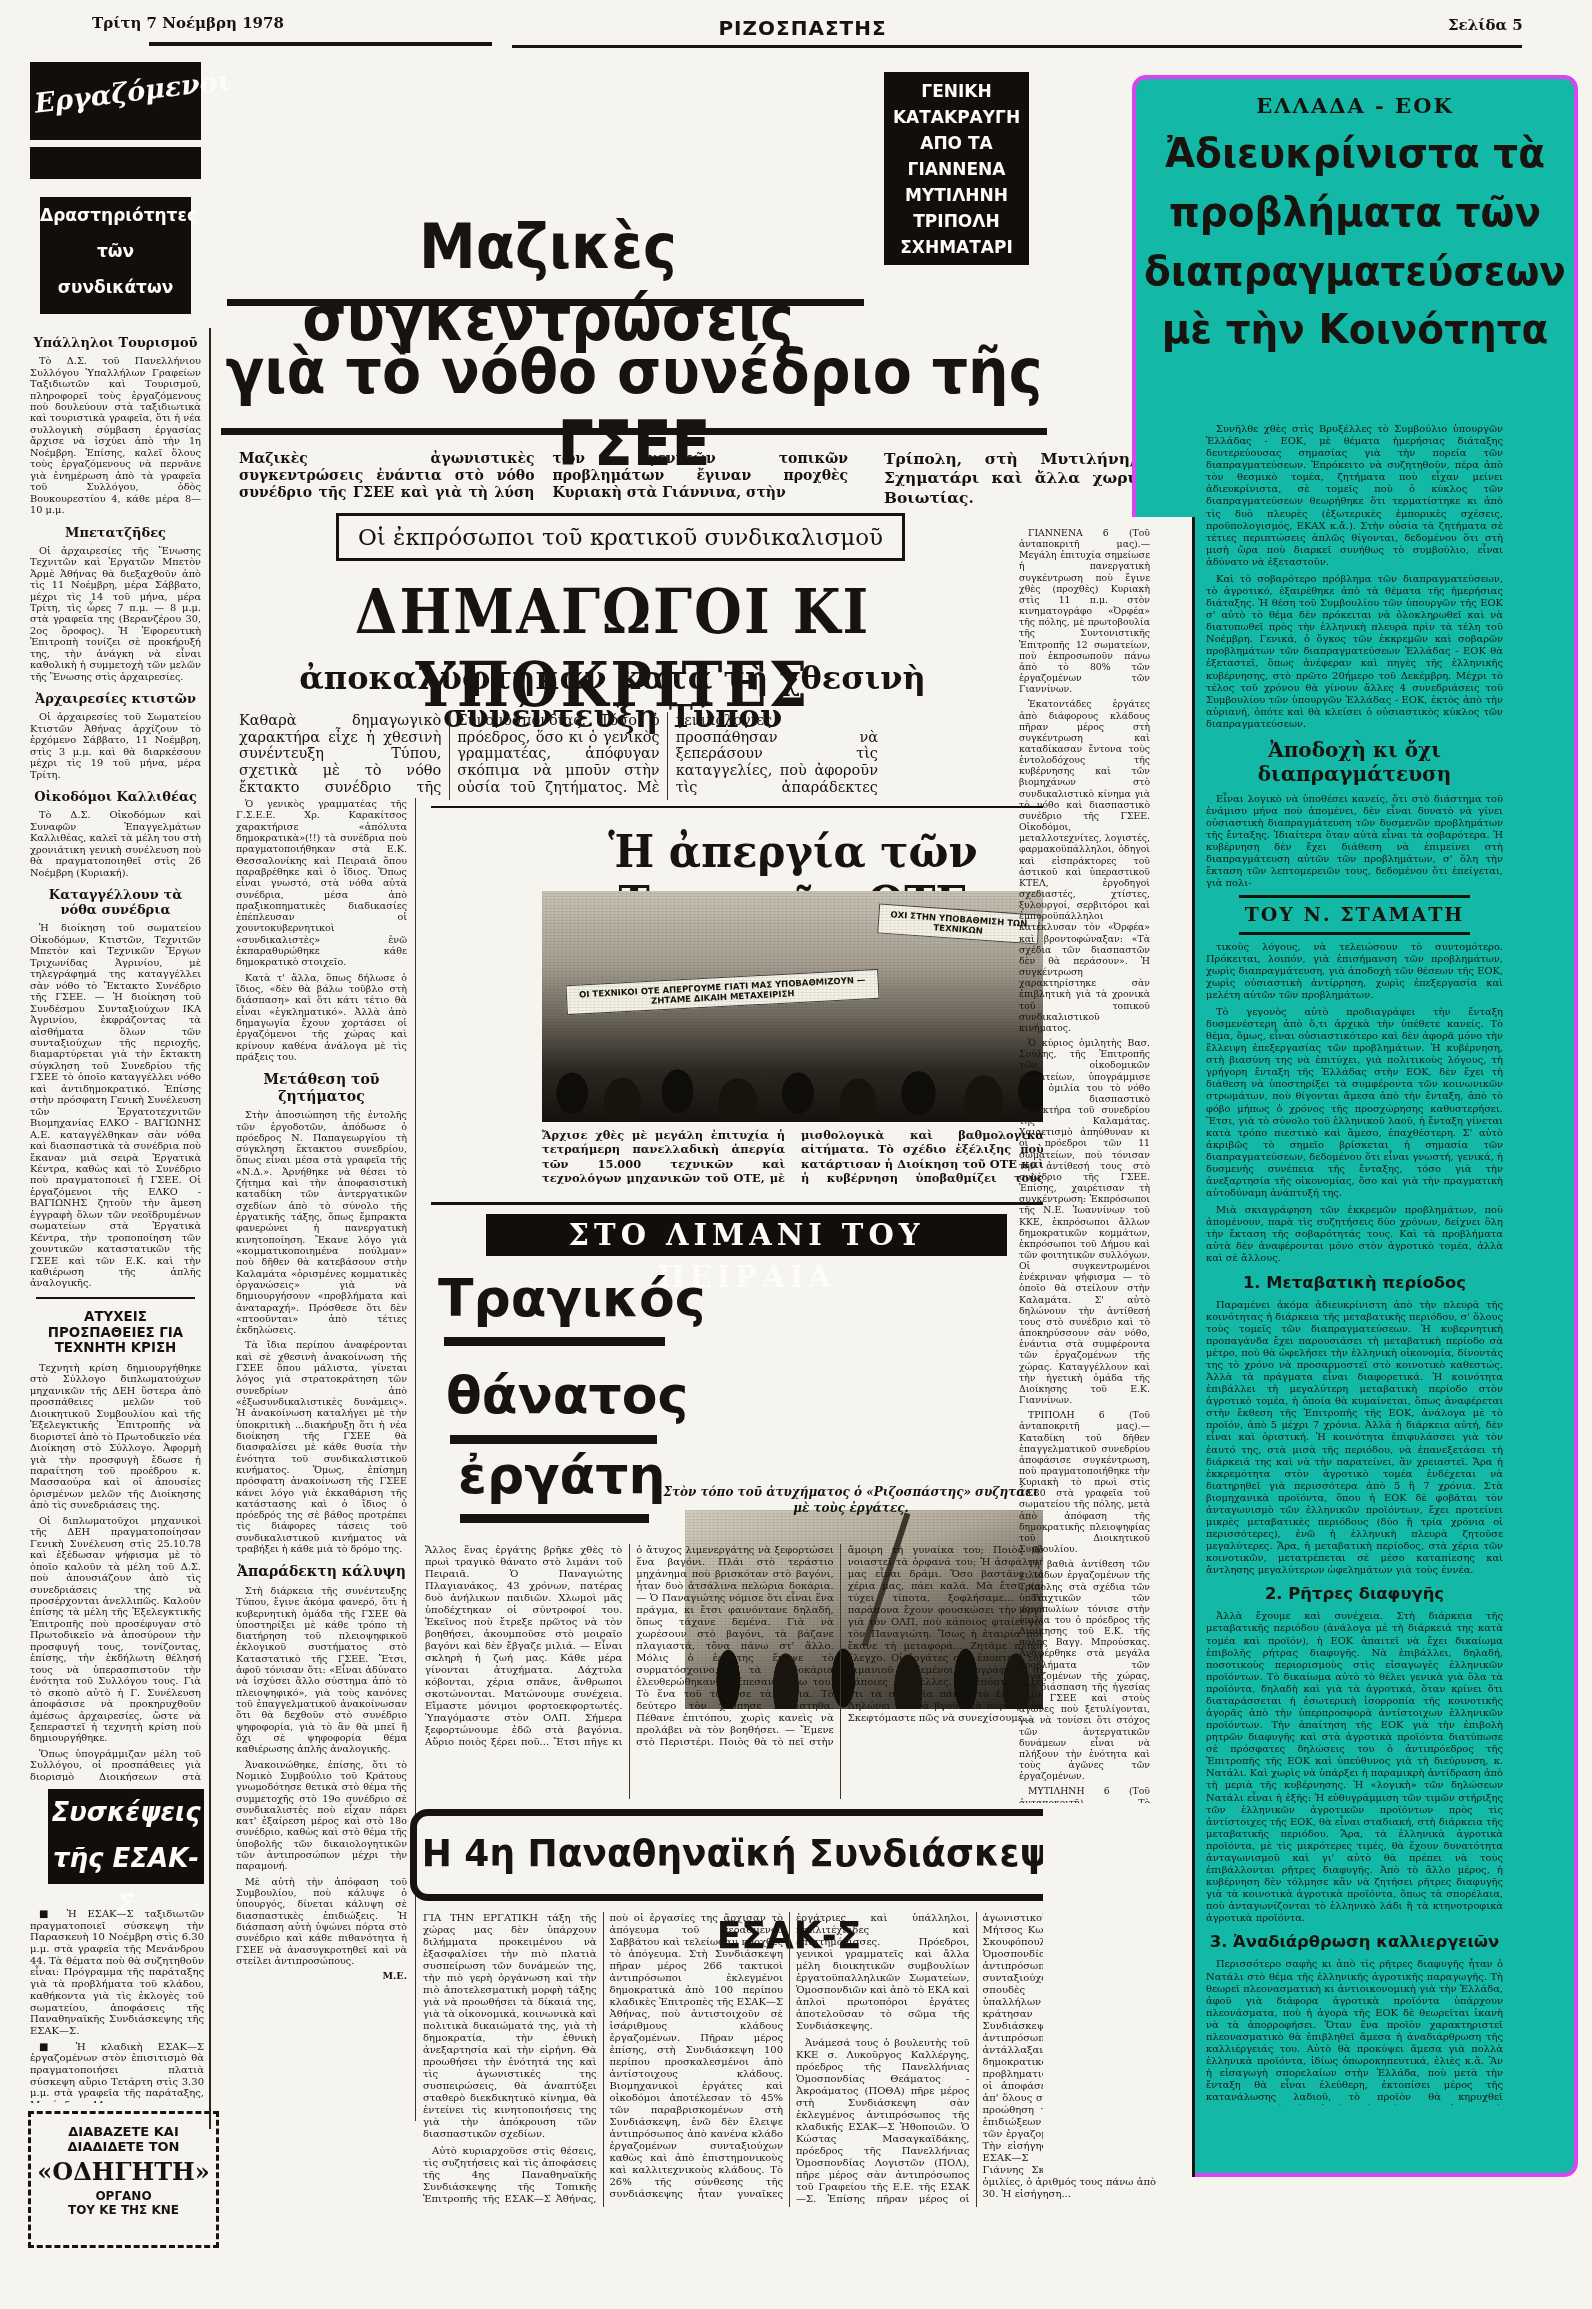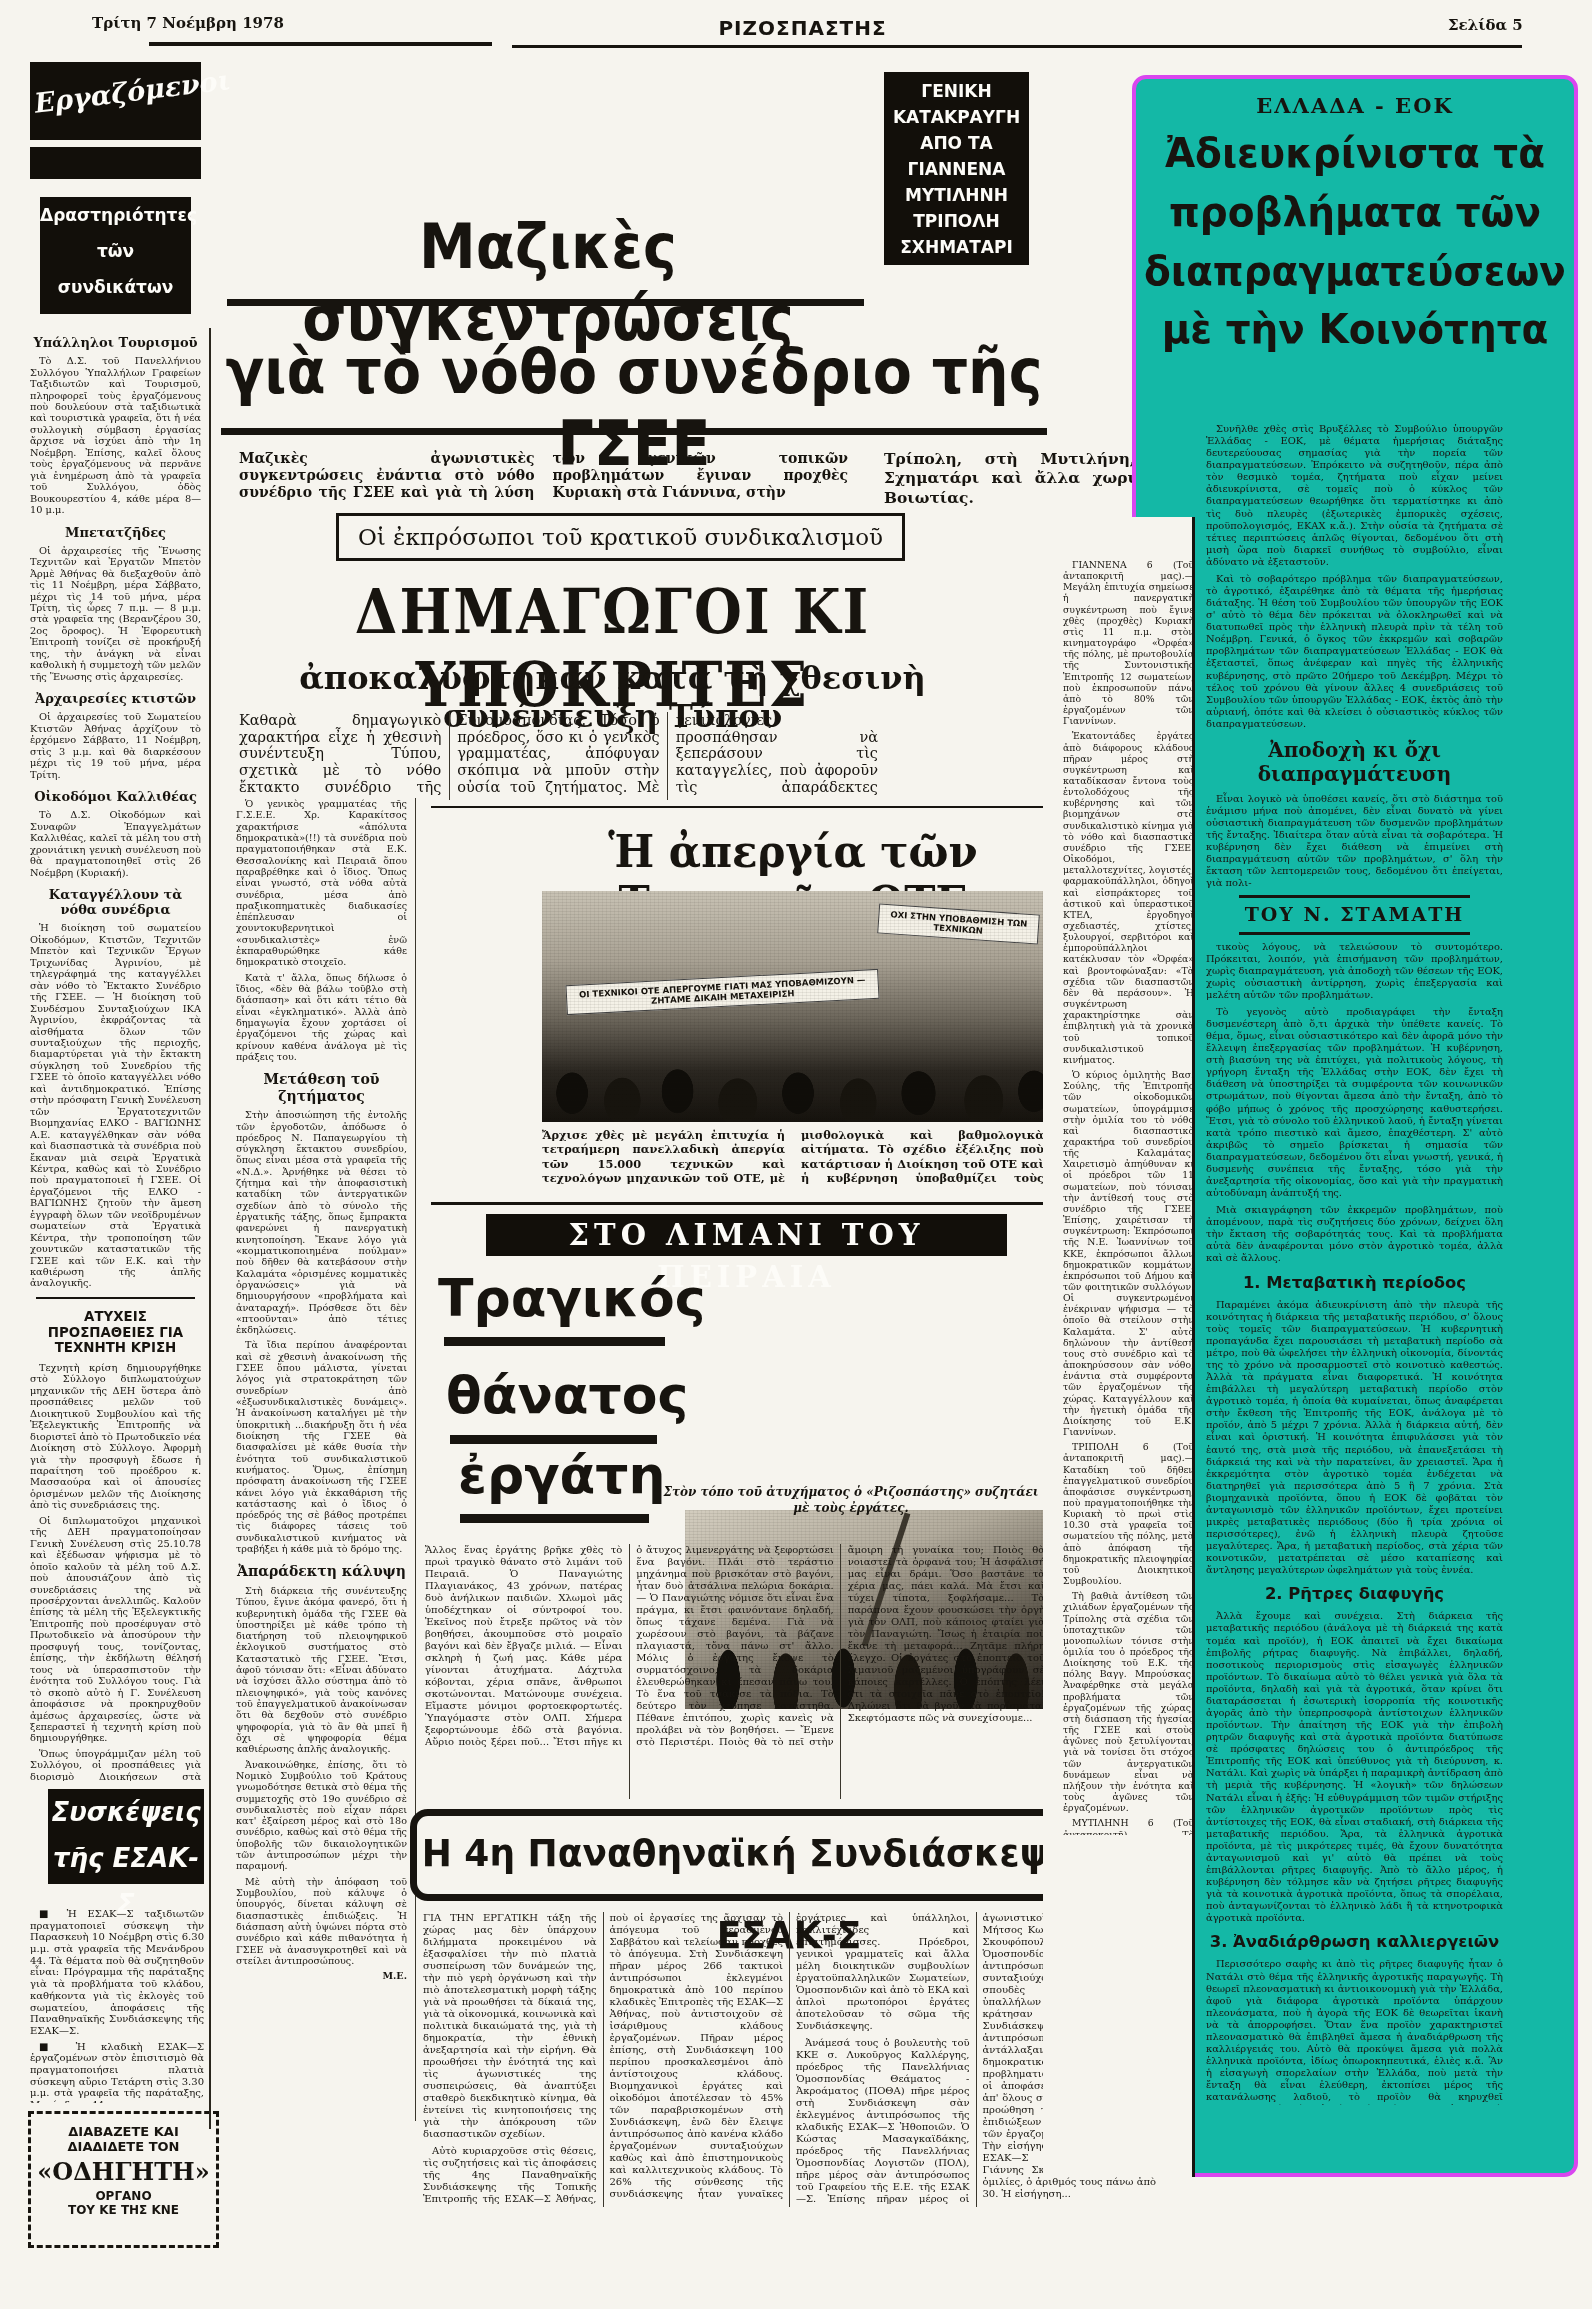--- a/index.html
+++ b/index.html
@@ -184,21 +184,21 @@
     <div class="hl ctr" style="margin-top:6px;font-size:39px;line-height:56px;transform:scaleY(1.05);transform-origin:top;">
       <div>Ἀδιευκρίνιστα τὰ</div>
       <div>προβλήματα τῶν</div>
       <div>διαπραγματεύσεων</div>
       <div>μὲ τὴν Κοινότητα</div>
     </div>
   </div>
 
   <div class="abs" style="left:1043px;top:517px;width:149px;height:1660px;background:#f6f4ee;border-right:3px solid #17140f;"></div>
 
-  <div class="abs jt citycol" style="left:1063px;top:527px;width:131px;height:1276px;overflow:hidden;margin-top:32px;">
+  <div class="abs jt citycol" style="left:1019px;top:527px;width:131px;height:1276px;overflow:hidden;">
     <p>ΓΙΑΝΝΕΝΑ 6 (Τοῦ ἀνταποκριτῆ μας).— Μεγάλη ἐπιτυχία σημείωσε ἡ πανεργατικὴ συγκέντρωση ποὺ ἔγινε χθὲς (προχθὲς) Κυριακὴ στὶς 11 π.μ. στὸν κινηματογράφο «Ὀρφέα» τῆς πόλης, μὲ πρωτοβουλία τῆς Συντονιστικῆς Ἐπιτροπῆς 12 σωματείων, ποὺ ἐκπροσωποῦν πάνω ἀπὸ τὸ 80% τῶν ἐργαζομένων τῶν Γιαννίνων.</p>
     <p>Ἑκατοντάδες ἐργάτες ἀπὸ διάφορους κλάδους πῆραν μέρος στὴ συγκέντρωση καὶ καταδίκασαν ἔντονα τοὺς ἐντολοδόχους τῆς κυβέρνησης καὶ τῶν βιομηχάνων στὸ συνδικαλιστικὸ κίνημα γιὰ τὸ νόθο καὶ διασπαστικὸ συνέδριο τῆς ΓΣΕΕ. Οἰκοδόμοι, μεταλλοτεχνίτες, λογιστές, φαρμακοϋπάλληλοι, ὁδηγοὶ καὶ εἰσπράκτορες τοῦ ἀστικοῦ καὶ ὑπεραστικοῦ ΚΤΕΛ, ἐργοδηγοὶ σχεδιαστές, χτίστες, ξυλουργοί, σερβιτόροι καὶ ἐμποροϋπάλληλοι κατέκλυσαν τὸν «Ὀρφέα» καὶ βροντοφώναξαν: «Τὰ σχέδια τῶν διασπαστῶν δὲν θὰ περάσουν». Ἡ συγκέντρωση χαρακτηρίστηκε σὰν ἐπιβλητικὴ γιὰ τὰ χρονικὰ τοῦ τοπικοῦ συνδικαλιστικοῦ κινήματος.</p>
     <p>Ὁ κύριος ὁμιλητὴς Βασ. Σούλης, τῆς Ἐπιτροπῆς τῶν οἰκοδομικῶν σωματείων, ὑπογράμμισε στὴν ὁμιλία του τὸ νόθο καὶ διασπαστικὸ χαρακτήρα τοῦ συνεδρίου τῆς Καλαμάτας. Χαιρετισμὸ ἀπηύθυναν κι οἱ πρόεδροι τῶν 11 σωματείων, ποὺ τόνισαν τὴν ἀντίθεσή τους στὸ συνέδριο τῆς ΓΣΕΕ. Ἐπίσης, χαιρέτισαν τὴ συγκέντρωση: Ἐκπρόσωποι τῆς Ν.Ε. Ἰωαννίνων τοῦ ΚΚΕ, ἐκπρόσωποι ἄλλων δημοκρατικῶν κομμάτων, ἐκπρόσωποι τοῦ Δήμου καὶ τῶν φοιτητικῶν συλλόγων. Οἱ συγκεντρωμένοι ἐνέκριναν ψήφισμα — τὸ ὁποῖο θὰ στείλουν στὴν Καλαμάτα. Σ' αὐτὸ δηλώνουν τὴν ἀντίθεσή τους στὸ συνέδριο καὶ τὸ ἀποκηρύσσουν σὰν νόθο, ἐνάντια στὰ συμφέροντα τῶν ἐργαζομένων τῆς χώρας. Καταγγέλλουν καὶ τὴν ἡγετικὴ ὁμάδα τῆς Διοίκησης τοῦ Ε.Κ. Γιαννίνων.</p>
     <p>ΤΡΙΠΟΛΗ 6 (Τοῦ ἀνταποκριτῆ μας).— Καταδίκη τοῦ δῆθεν ἐπαγγελματικοῦ συνεδρίου ἀποφάσισε συγκέντρωση, ποὺ πραγματοποιήθηκε τὴν Κυριακὴ τὸ πρωὶ στὶς 10.30 στὰ γραφεῖα τοῦ σωματείου τῆς πόλης, μετὰ ἀπὸ ἀπόφαση τῆς δημοκρατικῆς πλειοψηφίας τοῦ Διοικητικοῦ Συμβουλίου.</p>
     <p>Τὴ βαθιὰ ἀντίθεση τῶν χιλιάδων ἐργαζομένων τῆς Τρίπολης στὰ σχέδια τῶν ὑποταχτικῶν τῶν μονοπωλίων τόνισε στὴν ὁμιλία του ὁ πρόεδρος τῆς Διοίκησης τοῦ Ε.Κ. τῆς πόλης Βαγγ. Μπρούσκας. Ἀναφέρθηκε στὰ μεγάλα προβλήματα τῶν ἐργαζομένων τῆς χώρας, στὴ διάσπαση τῆς ἡγεσίας τῆς ΓΣΕΕ καὶ στοὺς ἀγῶνες ποὺ ξετυλίγονται, γιὰ νὰ τονίσει ὅτι στόχος τῶν ἀντεργατικῶν δυνάμεων εἶναι νὰ πλήξουν τὴν ἑνότητα καὶ τοὺς ἀγῶνες τῶν ἐργαζομένων.</p>
     <p>ΜΥΤΙΛΗΝΗ 6 (Τοῦ ἀνταποκριτῆ).— Τὸ συνέδριο τῆς Γ.Σ.Ε.Ε. εἶναι νόθο, διασπαστικὸ καὶ ἀντιδημοκρατικό, στοχεύει στὸ διχασμὸ τοῦ συνδικαλιστικοῦ μας κινήματος. Γι' αὐτὸ καὶ τὸ καταγγέλλουμε. Αὐτὸ τονίζεται στὸ ψήφισμα ποὺ ἐνέκριναν οἱ ἐργαζόμενοι τῆς Μυτιλήνης ποὺ συγκεντρώθηκαν στὸν κινηματογράφο «Ἀρίων» τὴν Κυριακὴ τὸ πρωὶ στὶς 11, μὲ κάλεσμα τῶν συνδικαλιστικῶν παρατάξεων ΕΣΑΚ—Σ.</p>
 
   </div>
 
   <div class="abs jt eokbody" style="left:1206px;top:423px;width:297px;height:1682px;overflow:hidden;">

